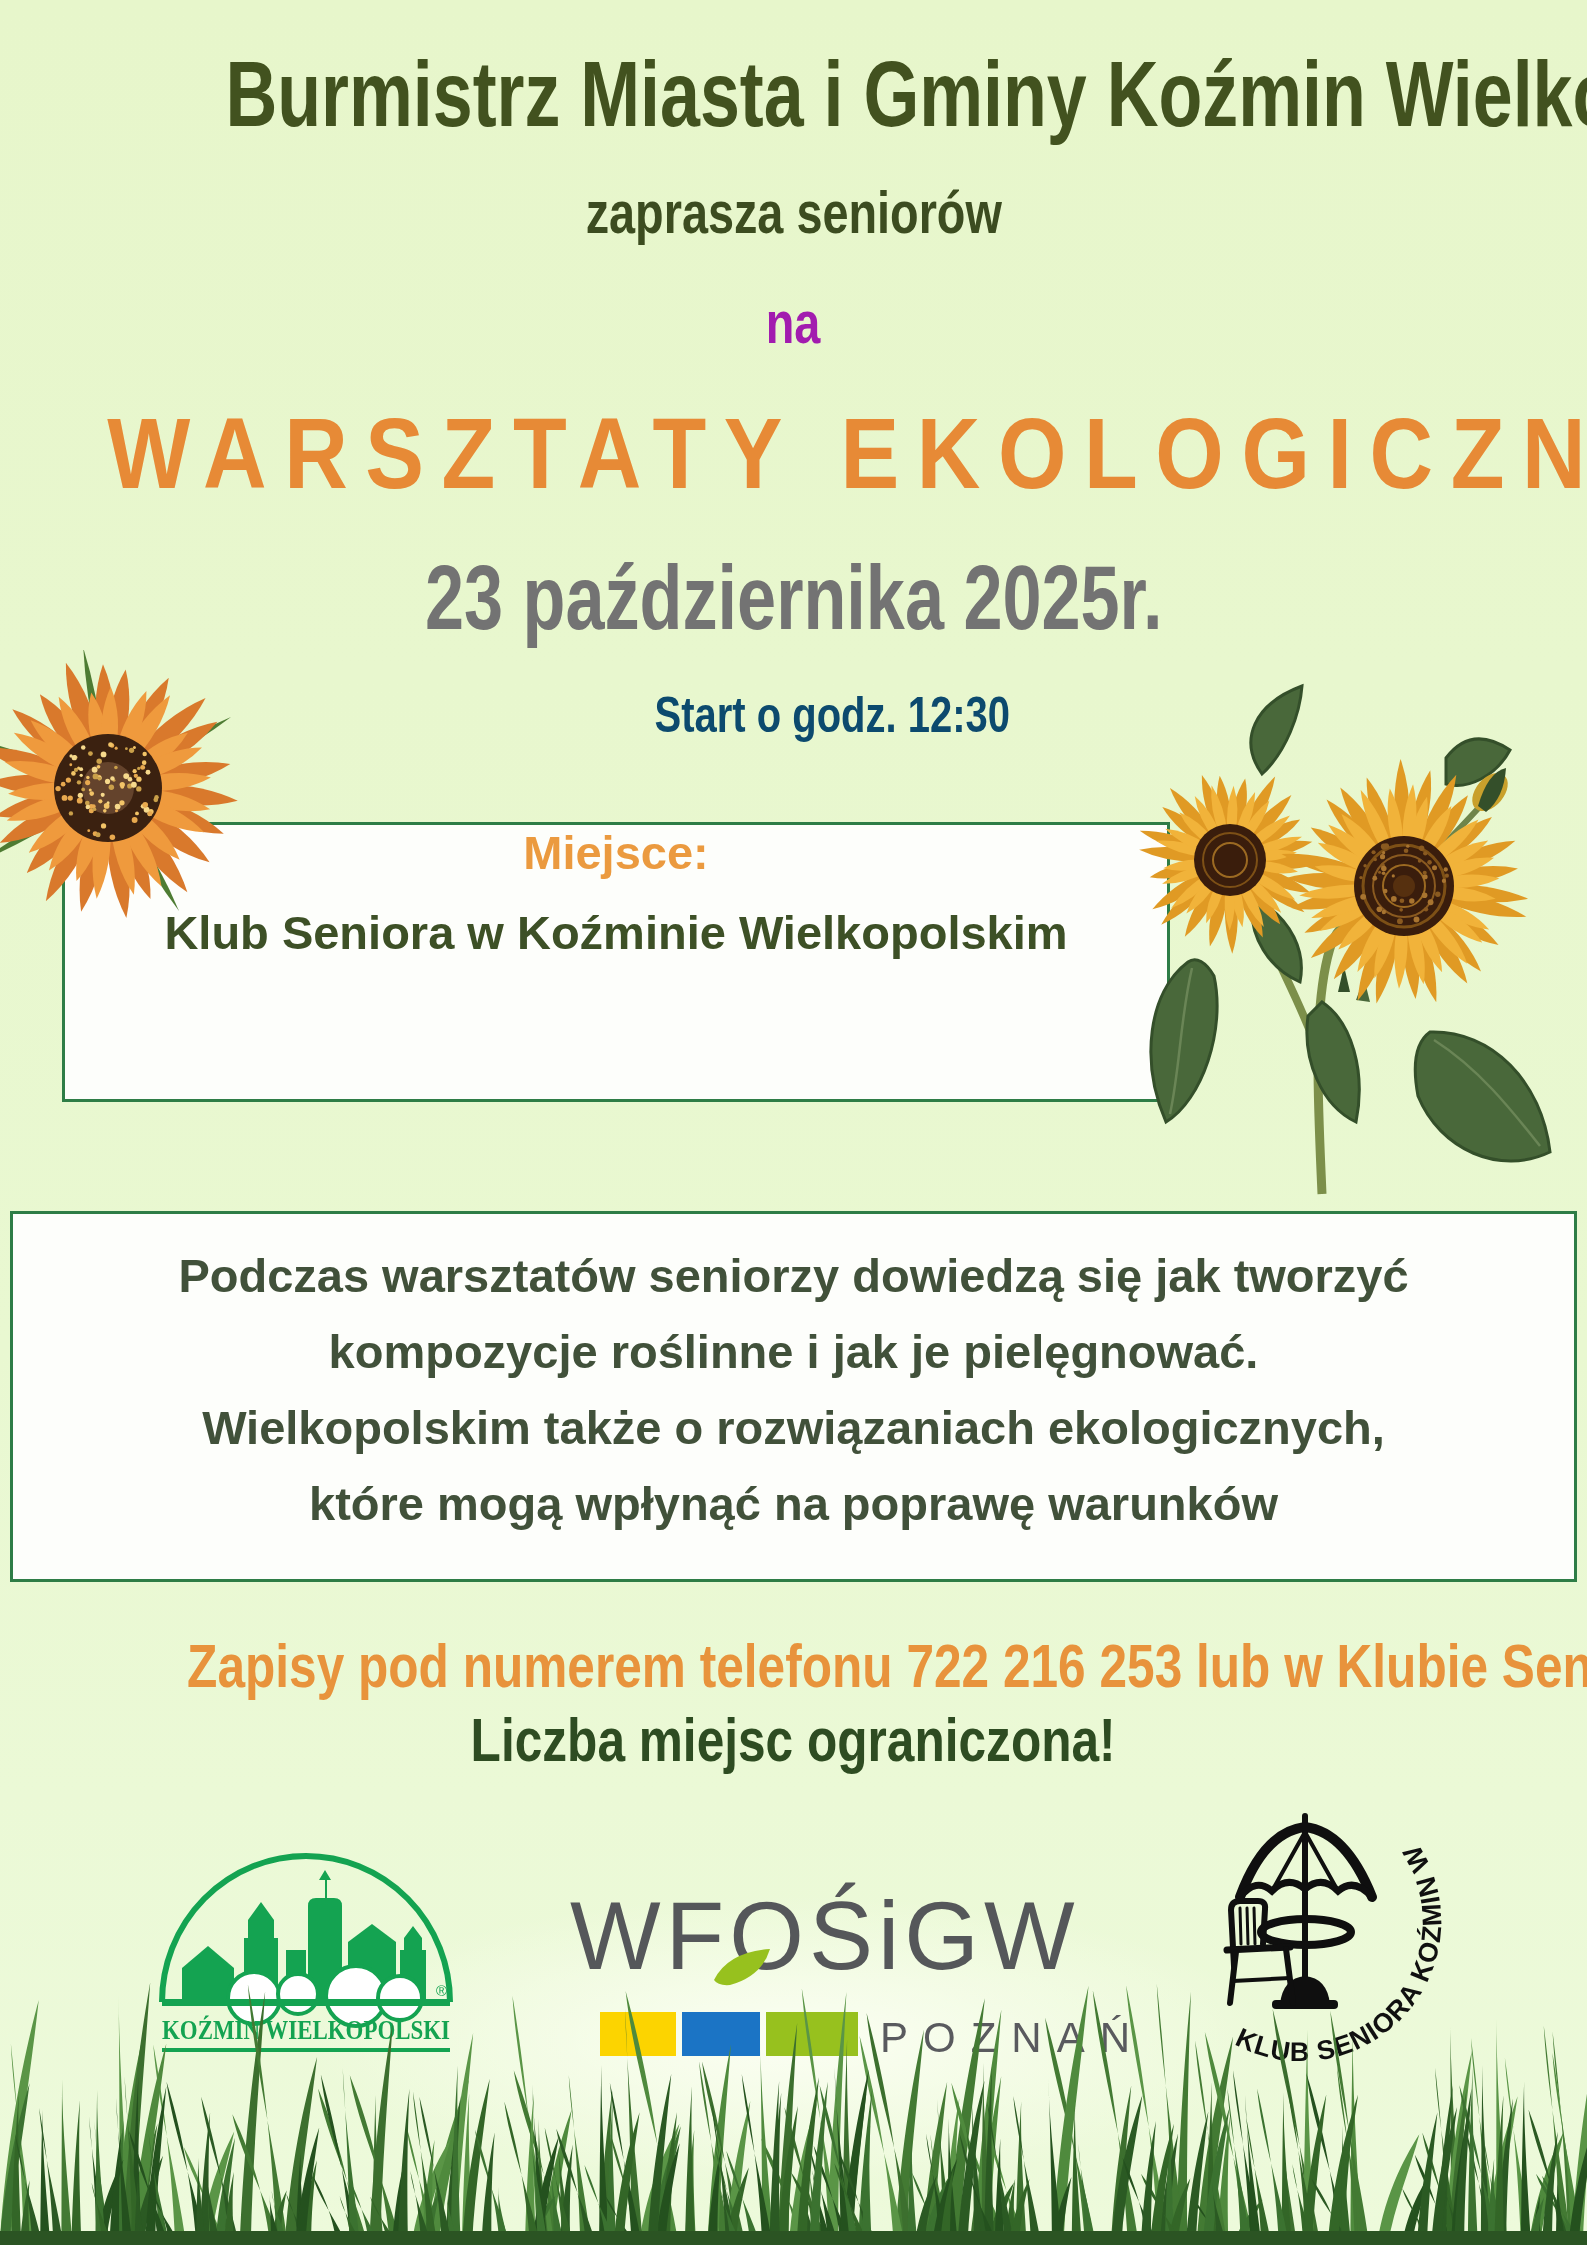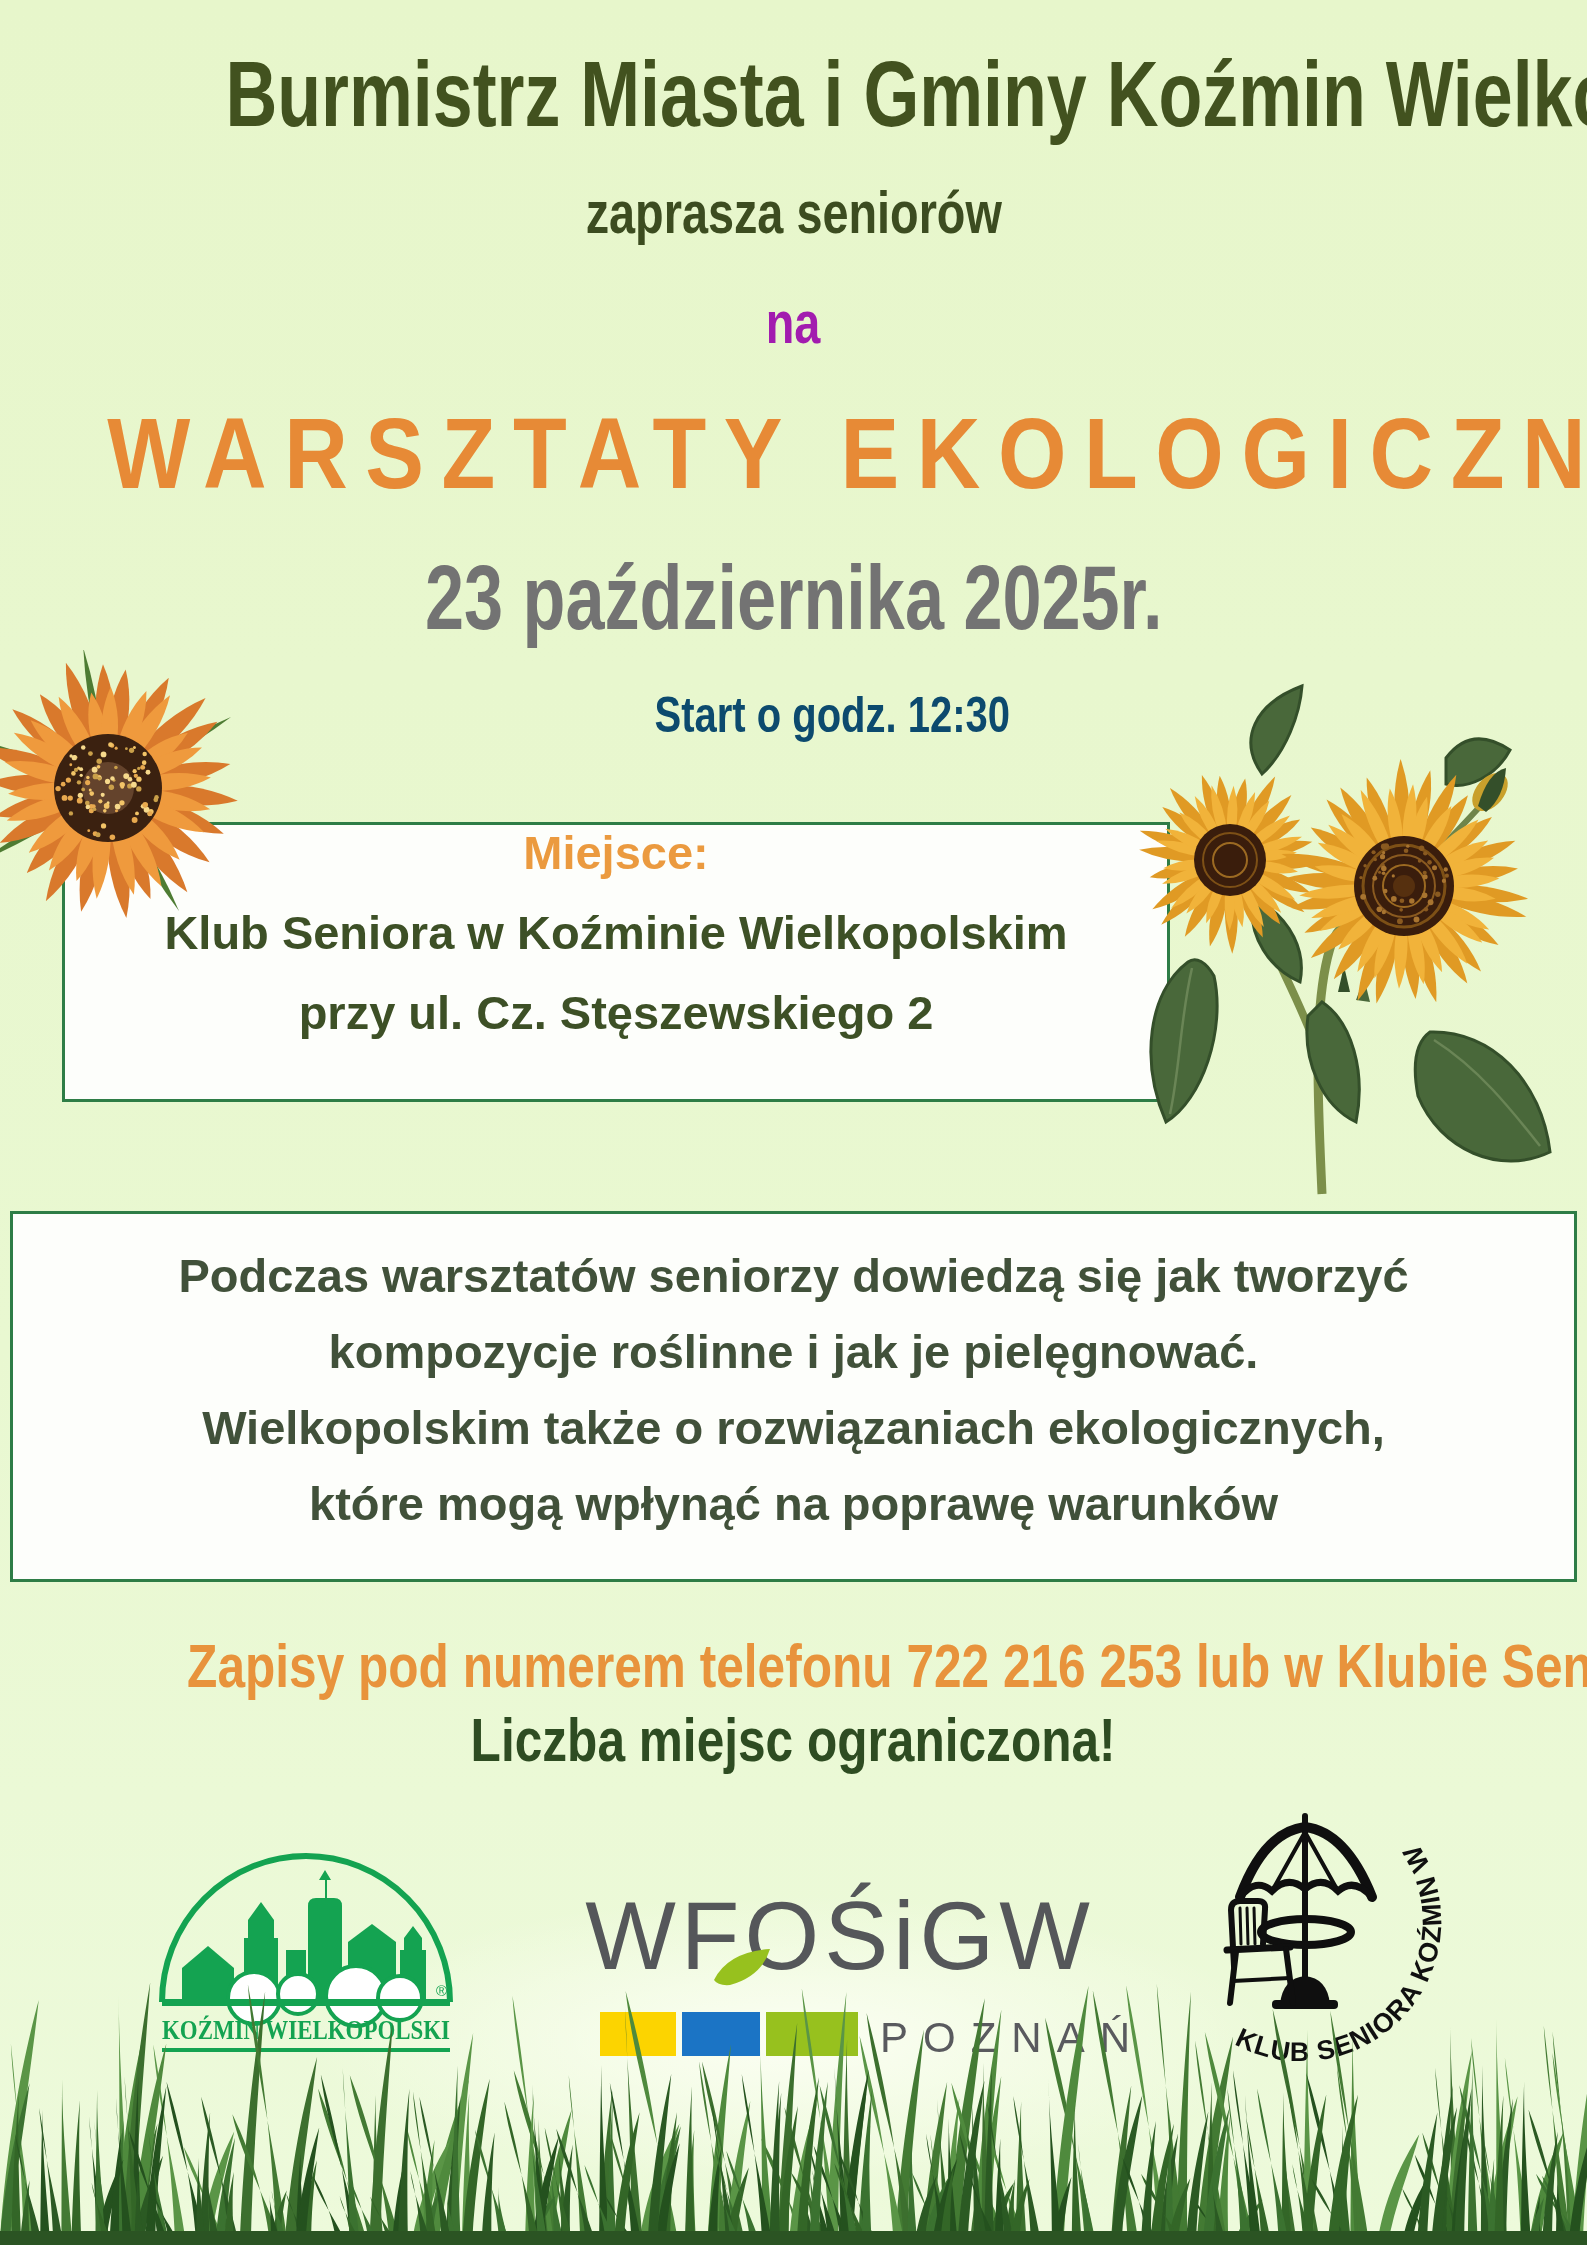--- a/index.html
+++ b/index.html
@@ -28,21 +28,21 @@
   .locbox{left:62px;top:822px;width:1108px;height:280px;gap:25px;}
   .loclabel{font-size:47px;font-weight:bold;color:#eb9a3f;}
   .locline{font-size:47px;font-weight:bold;color:#3d5026;}
   .descbox{left:10px;top:1211px;width:1567px;height:371px;padding-top:24px;gap:0;}
   .descline{font-size:47px;font-weight:bold;color:#41513a;line-height:76px;white-space:nowrap;}
   .zapisy{top:1628px;font-size:62px;line-height:76px;color:#e8933c;}
   .zapisy .cond{transform:scaleX(.80);}
   .liczba{top:1702px;font-size:62px;line-height:76px;color:#2e4c22;}
   .liczba .cond{transform:scaleX(.80);}
   
-  .wfos-word{left:570px;top:1884px;width:540px;text-align:center;font-size:96px;line-height:104px;
+  .wfos-word{left:570px;top:1884px;width:540px;text-align:left;font-size:96px;line-height:104px;
              color:#55575a;letter-spacing:5px;white-space:nowrap;z-index:4;}
   .wfos-leaf{left:712px;top:1944px;z-index:5;}
   .bar{position:absolute;top:2012px;height:44px;z-index:4;}
   .bar-yellow{left:600px;width:76px;background:#fcd400;}
   .bar-blue{left:682px;width:78px;background:#1b74c5;}
   .bar-green{left:766px;width:92px;background:#97c11e;}
   .poznan{left:880px;top:2014px;font-size:42px;letter-spacing:15px;color:#595a5e;z-index:4;white-space:nowrap;}
   .glow{left:120px;top:1840px;width:1340px;height:400px;z-index:0;
         background:radial-gradient(ellipse closest-side,rgba(253,255,246,.9),rgba(253,255,246,0) 72%);}
   svg{position:absolute;}
@@ -202,21 +202,20 @@
     <circle cx="142.67034784322126" cy="767.3902187505824" r="2.4816802423680198" fill="#e8a94f"></circle>
     <circle cx="156.53947867236766" cy="797.3195452450977" r="2.230748749128543" fill="#caa04a"></circle>
     <circle cx="112.44109610762672" cy="778.3948585886757" r="2.2234856070572278" fill="#f6d98c"></circle>
     <circle cx="144.1642534172948" cy="762.6339697745035" r="2.306311796908267" fill="#f2c468"></circle>
     <circle cx="88.76244075393973" cy="830.6662942796182" r="1.4254052169839269" fill="#e8a94f"></circle>
   </svg>
 
 <div class="box locbox z1">
   <div class="loclabel">Miejsce:</div>
   <div class="locline">Klub Seniora w Koźminie Wielkopolskim</div>
-  <div class="locline">przy ul. Cz. Stęszewskiego 2</div>
 </div>
 
 <svg class="z2" id="sunflower-right" style="left:1130px;top:470px" width="457" height="725" viewBox="1130 470 457 725">
     <path d="M 1322,1194 C 1318,1100 1312,1000 1332,942 C 1348,908 1382,898 1400,888" fill="none" stroke="#7c8f4a" stroke-width="9"></path>
     <path d="M 1322,1062 C 1300,1000 1262,930 1234,868" fill="none" stroke="#7c8f4a" stroke-width="8"></path>
     <path d="M 1332,942 C 1392,900 1442,848 1486,800" fill="none" stroke="#6f854a" stroke-width="6"></path>
     <path d="M 1262,774 C 1238,740 1254,704 1302,686 C 1300,714 1286,752 1262,774 Z" fill="#49683a" stroke="#344f2a" stroke-width="3"></path>
     <path d="M 1188,962 C 1148,992 1140,1062 1166,1122 C 1202,1100 1226,1030 1214,976 C 1206,962 1196,956 1188,962 Z" fill="#49683a" stroke="#344f2a" stroke-width="3"></path>
     <path d="M 1430,1032 C 1492,1030 1542,1082 1550,1152 C 1500,1176 1440,1150 1418,1096 C 1412,1064 1416,1042 1430,1032 Z" fill="#49683a" stroke="#344f2a" stroke-width="3"></path>
     <path d="M 1322,1002 C 1352,1022 1366,1072 1356,1122 C 1322,1106 1302,1060 1308,1016 Z" fill="#49683a" stroke="#344f2a" stroke-width="3"></path>

